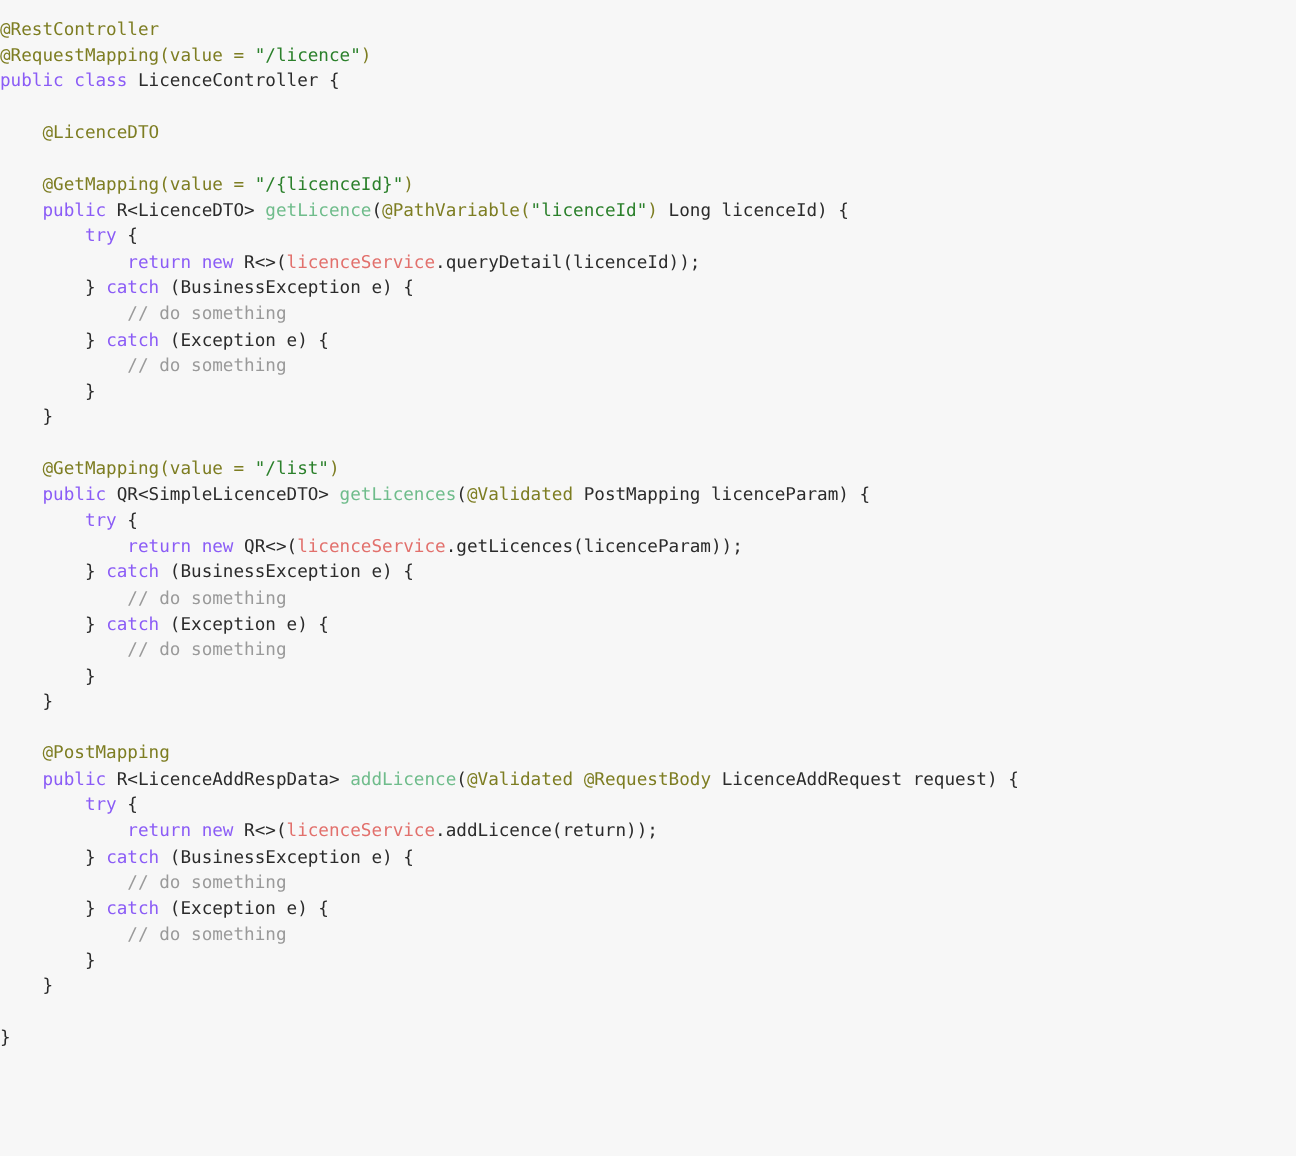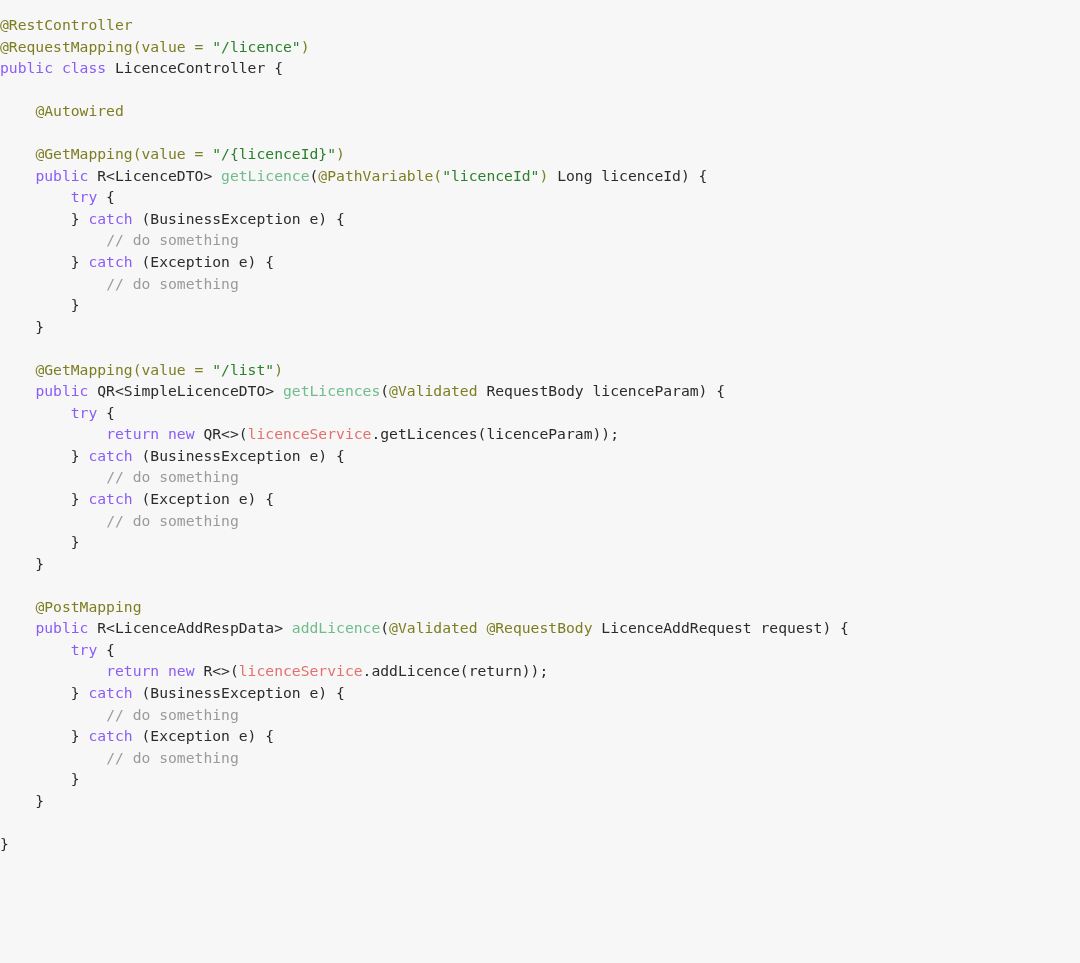--- a/index.html
+++ b/index.html
@@ -46,34 +46,35 @@
   .t-method     { color: #6fbc8b; }
 </style>
 </head>
 <body>
 
 <div id="code-viewer">
   <pre class="code-block"><code><span class="code-line"><span class="t-annotation">@RestController</span>
 </span><span class="code-line"><span class="t-annotation">@RequestMapping</span><span class="t-annotation">(</span><span class="t-annotation">value</span><span class="t-annotation"> = </span><span class="t-string">"/licence"</span><span class="t-annotation">)</span>
 </span><span class="code-line"><span class="t-keyword">public class</span><span class="t-plain"> LicenceController {</span>
 </span><span class="code-line">
-</span><span class="code-line"><span class="t-plain">    </span><span class="t-annotation">@Autowired</span>
+</span><span class="code-line"><span class="t-plain">    </span><span class="t-annotation">@LicenceDTO</span>
 </span><span class="code-line">
 </span><span class="code-line"><span class="t-plain">    </span><span class="t-annotation">@GetMapping</span><span class="t-annotation">(</span><span class="t-annotation">value</span><span class="t-annotation"> = </span><span class="t-string">"/{licenceId}"</span><span class="t-annotation">)</span>
 </span><span class="code-line"><span class="t-plain">    </span><span class="t-keyword">public</span><span class="t-plain"> R&lt;LicenceDTO&gt; </span><span class="t-method">getLicence</span><span class="t-plain">(</span><span class="t-annotation">@PathVariable</span><span class="t-annotation">(</span><span class="t-string">"licenceId"</span><span class="t-annotation">)</span><span class="t-plain"> Long licenceId) {</span>
 </span><span class="code-line"><span class="t-plain">        </span><span class="t-keyword">try</span><span class="t-plain"> {</span>
+</span><span class="code-line"><span class="t-plain">            </span><span class="t-keyword">return new</span><span class="t-plain"> R&lt;&gt;(</span><span class="t-field">licenceService</span><span class="t-plain">.queryDetail(licenceId));</span>
 </span><span class="code-line"><span class="t-plain">        } </span><span class="t-keyword">catch</span><span class="t-plain"> (BusinessException e) {</span>
 </span><span class="code-line"><span class="t-plain">            </span><span class="t-comment">// do something</span>
 </span><span class="code-line"><span class="t-plain">        } </span><span class="t-keyword">catch</span><span class="t-plain"> (Exception e) {</span>
 </span><span class="code-line"><span class="t-plain">            </span><span class="t-comment">// do something</span>
 </span><span class="code-line"><span class="t-plain">        }</span>
 </span><span class="code-line"><span class="t-plain">    }</span>
 </span><span class="code-line">
 </span><span class="code-line"><span class="t-plain">    </span><span class="t-annotation">@GetMapping</span><span class="t-annotation">(</span><span class="t-annotation">value</span><span class="t-annotation"> = </span><span class="t-string">"/list"</span><span class="t-annotation">)</span>
-</span><span class="code-line"><span class="t-plain">    </span><span class="t-keyword">public</span><span class="t-plain"> QR&lt;SimpleLicenceDTO&gt; </span><span class="t-method">getLicences</span><span class="t-plain">(</span><span class="t-annotation">@Validated</span><span class="t-plain"> RequestBody licenceParam) {</span>
+</span><span class="code-line"><span class="t-plain">    </span><span class="t-keyword">public</span><span class="t-plain"> QR&lt;SimpleLicenceDTO&gt; </span><span class="t-method">getLicences</span><span class="t-plain">(</span><span class="t-annotation">@Validated</span><span class="t-plain"> PostMapping licenceParam) {</span>
 </span><span class="code-line"><span class="t-plain">        </span><span class="t-keyword">try</span><span class="t-plain"> {</span>
 </span><span class="code-line"><span class="t-plain">            </span><span class="t-keyword">return new</span><span class="t-plain"> QR&lt;&gt;(</span><span class="t-field">licenceService</span><span class="t-plain">.getLicences(licenceParam));</span>
 </span><span class="code-line"><span class="t-plain">        } </span><span class="t-keyword">catch</span><span class="t-plain"> (BusinessException e) {</span>
 </span><span class="code-line"><span class="t-plain">            </span><span class="t-comment">// do something</span>
 </span><span class="code-line"><span class="t-plain">        } </span><span class="t-keyword">catch</span><span class="t-plain"> (Exception e) {</span>
 </span><span class="code-line"><span class="t-plain">            </span><span class="t-comment">// do something</span>
 </span><span class="code-line"><span class="t-plain">        }</span>
 </span><span class="code-line"><span class="t-plain">    }</span>
 </span><span class="code-line">
 </span><span class="code-line"><span class="t-plain">    </span><span class="t-annotation">@PostMapping</span>

